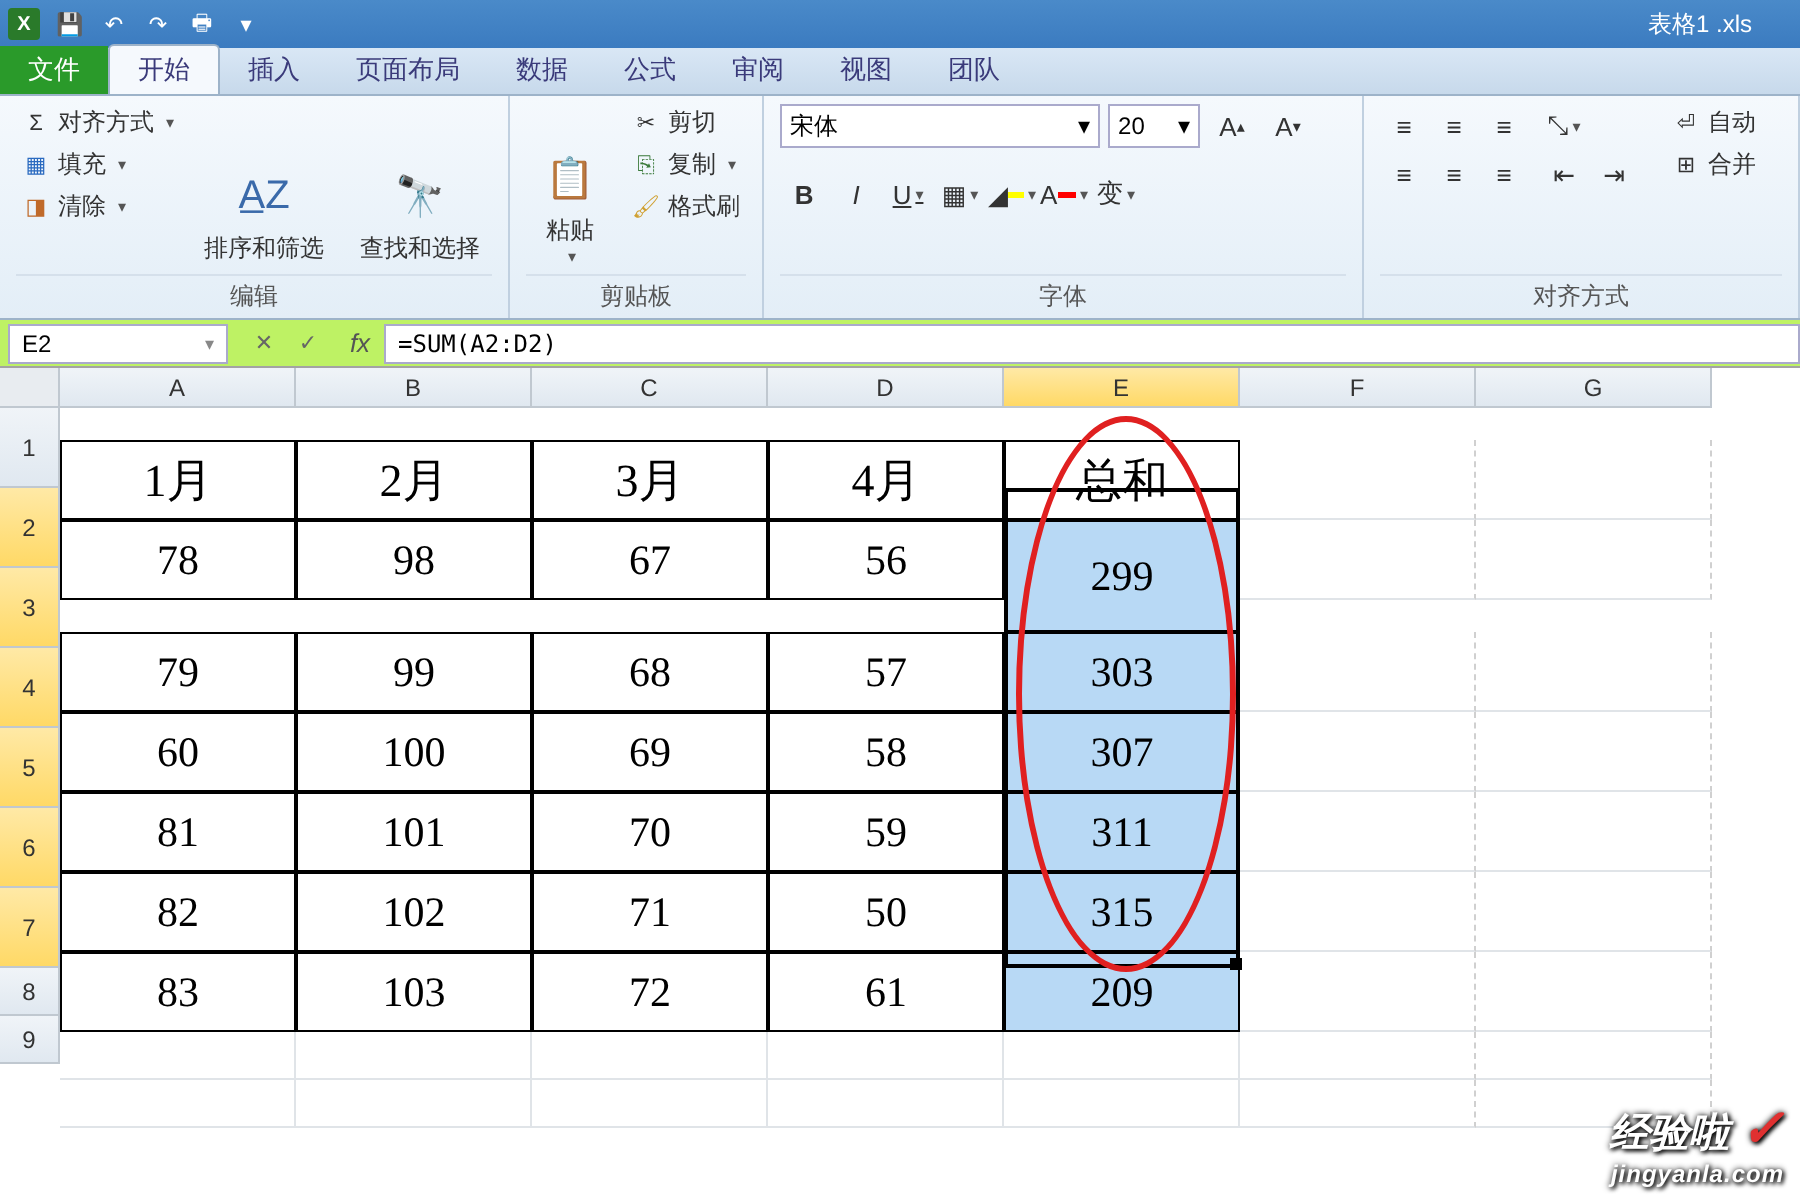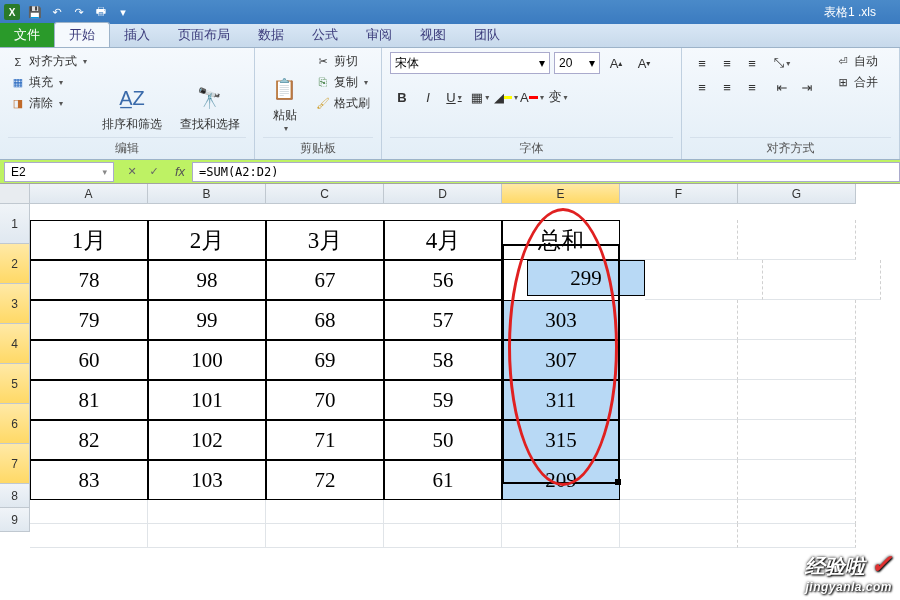--- a/index.html
+++ b/index.html
@@ -280,21 +280,21 @@
         <div class="cell bordered" style="height: 40px;">4月</div>
         <div class="cell bordered" style="height: 40px;">总和</div>
         <div class="cell cF" style="height: 40px;"></div>
         <div class="cell cG" style="height: 40px;"></div>
       </div>
       <div class="row">
         <div class="cell bordered" style="height: 40px;">78</div>
         <div class="cell bordered" style="height: 40px;">98</div>
         <div class="cell bordered" style="height: 40px;">67</div>
         <div class="cell bordered" style="height: 40px;">56</div>
-        <div class="cell bordered filled" style="height: 36px; margin-left: 25px;">299</div>
+        <div class="cell bordered filled" style="height: 56px;">299</div>
         <div class="cell cF" style="height: 40px;"></div>
         <div class="cell cG" style="height: 40px;"></div>
       </div>
       <div class="row">
         <div class="cell bordered" style="height: 40px;">79</div>
         <div class="cell bordered" style="height: 40px;">99</div>
         <div class="cell bordered" style="height: 40px;">68</div>
         <div class="cell bordered" style="height: 40px;">57</div>
         <div class="cell bordered filled" style="height: 40px;">303</div>
         <div class="cell cF" style="height: 40px;"></div>

